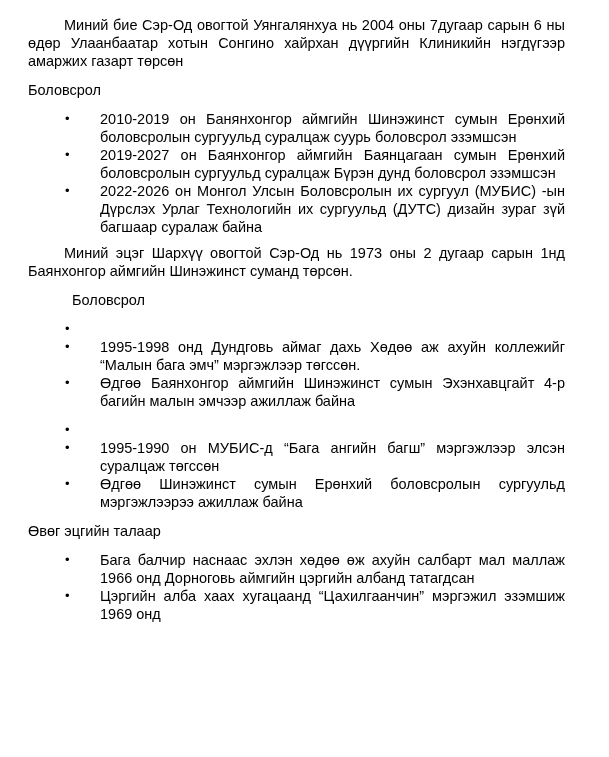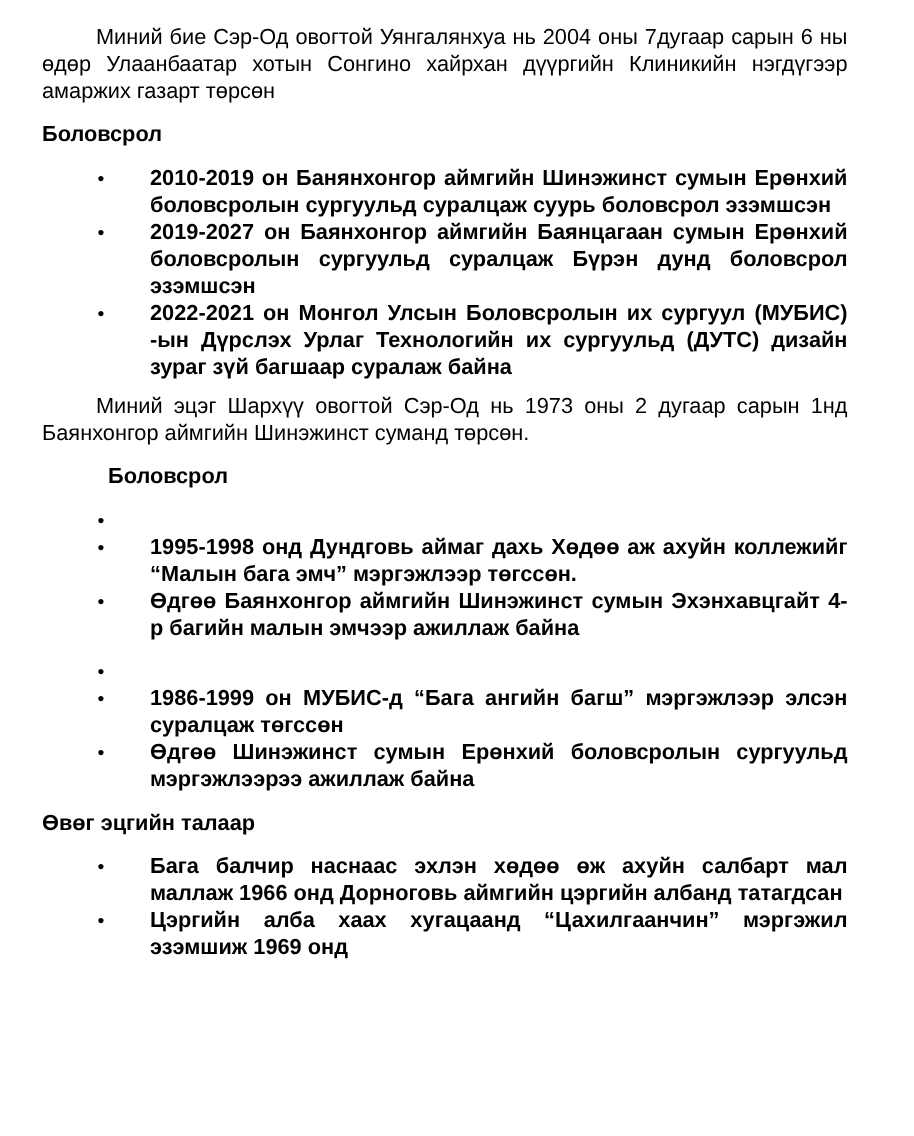--- a/index.html
+++ b/index.html
@@ -23,40 +23,39 @@
     line-height: 18px;
     overflow: hidden;
   }
   .para {
     margin: 8px 0 0 0;
     text-align: justify;
     text-indent: 36px;
   }
   .heading {
     margin: 11px 0 0 0;
-    font-weight: bold;
+    font-weight: normal;
   }
   .heading.indented {
     text-indent: 44px;
   }
   .list {
     margin: 11px 0 0 0;
   }
   .li {
     display: flex;
     padding-left: 37px;
   }
   .bullet {
     flex: 0 0 35px;
     font-size: 13px;
   }
   .li-text {
     flex: 1 1 auto;
     text-align: justify;
-    font-weight: bold;
   }
 </style>
 </head>
 <body>
 
 <div class="page">
 
   <p class="para">Миний бие Сэр-Од овогтой Уянгалянхуа нь 2004 оны 7дугаар сарын 6 ны өдөр Улаанбаатар хотын Сонгино хайрхан дүүргийн Клиникийн нэгдүгээр амаржих газарт төрсөн</p>
 
   <p class="heading">Боловсрол</p>
@@ -65,21 +64,21 @@
     <div class="li">
       <span class="bullet">•</span>
       <span class="li-text">2010-2019 он Банянхонгор аймгийн Шинэжинст сумын Ерөнхий боловсролын сургуульд суралцаж суурь боловсрол эзэмшсэн</span>
     </div>
     <div class="li">
       <span class="bullet">•</span>
       <span class="li-text">2019-2027 он Баянхонгор аймгийн Баянцагаан сумын Ерөнхий боловсролын сургуульд суралцаж Бүрэн дунд боловсрол эзэмшсэн</span>
     </div>
     <div class="li">
       <span class="bullet">•</span>
-      <span class="li-text">2022-2021 он Монгол Улсын Боловсролын их сургуул (МУБИС) -ын Дүрслэх Урлаг Технологийн их сургуульд (ДУТС) дизайн зураг зүй багшаар суралаж байна</span>
+      <span class="li-text">2022-2026 он Монгол Улсын Боловсролын их сургуул (МУБИС) -ын Дүрслэх Урлаг Технологийн их сургуульд (ДУТС) дизайн зураг зүй багшаар суралаж байна</span>
     </div>
   </div>
 
   <p class="para">Миний эцэг Шархүү овогтой Сэр-Од нь 1973 оны 2 дугаар сарын 1нд Баянхонгор аймгийн Шинэжинст суманд төрсөн.</p>
 
   <p class="heading indented">Боловсрол</p>
 
   <div class="list">
     <div class="li">
       <span class="bullet">•</span>
@@ -94,21 +93,21 @@
     </div>
   </div>
 
 
   <div class="list">
     <div class="li">
       <span class="bullet">•</span>
     </div>
     <div class="li">
       <span class="bullet">•</span>
-      <span class="li-text">1986-1999 он МУБИС-д “Бага ангийн багш” мэргэжлээр элсэн суралцаж төгссөн</span>
+      <span class="li-text">1995-1990 он МУБИС-д “Бага ангийн багш” мэргэжлээр элсэн суралцаж төгссөн</span>
     </div>
     <div class="li">
       <span class="bullet">•</span>
       <span class="li-text">Өдгөө Шинэжинст сумын Ерөнхий боловсролын сургуульд мэргэжлээрээ ажиллаж байна</span>
     </div>
   </div>
 
   <p class="heading">Өвөг эцгийн талаар</p>
 
 

